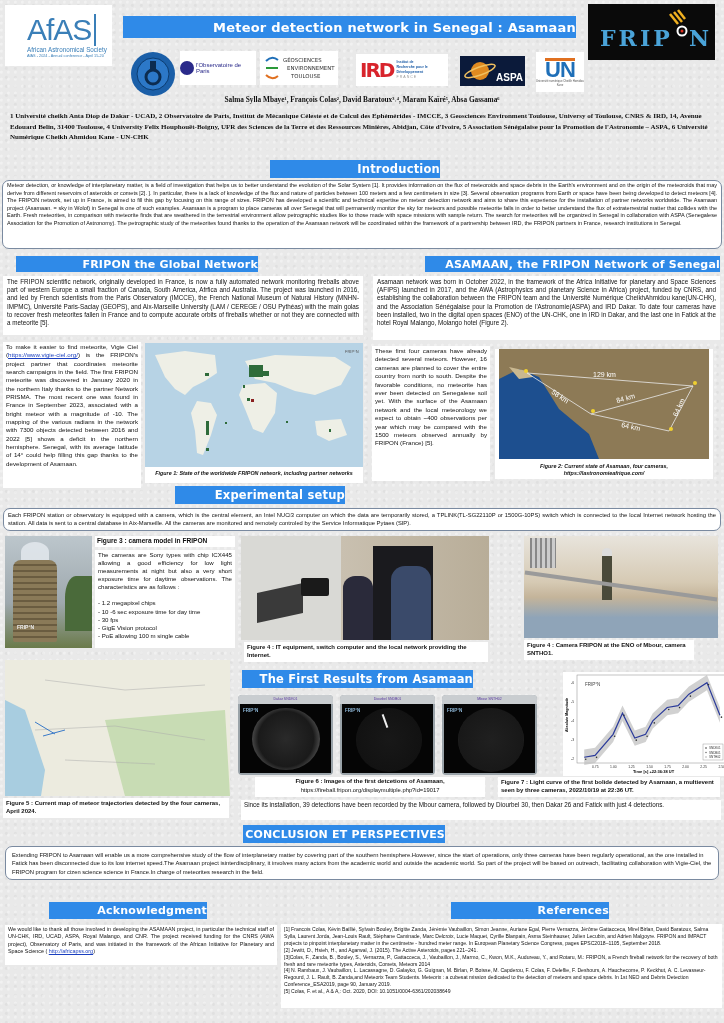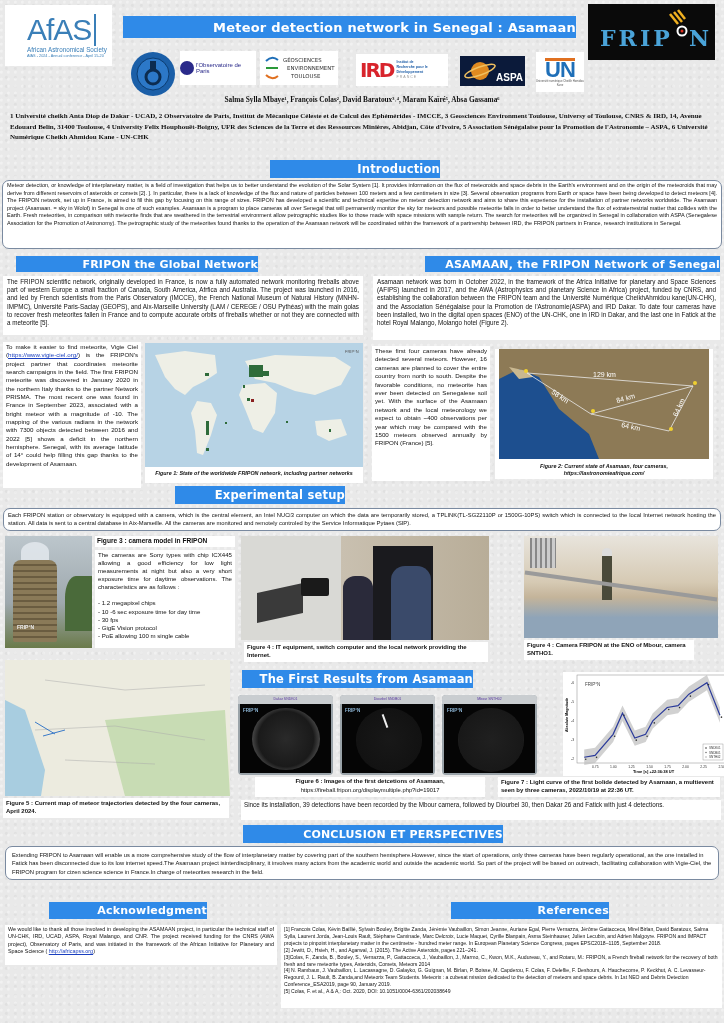--- a/index.html
+++ b/index.html
@@ -329,21 +329,21 @@
         <text x="146" y="81.7" font-size="3" fill="#333">SNDB01</text>
         <circle cx="143" cy="85" r="0.8" fill="#aaa"></circle>
         <text x="146" y="86.2" font-size="3" fill="#333">SNTH02</text>
       </g>
   </svg>
 </div>
 <div class="abs white cap" style="left:498px;top:777px;width:222px;height:20px;padding:1px 3px;">Figure 7 : Light curve of the first bolide detected by Asamaan, a multievent seen by three cameras, 2022/10/19 at 22:36 UT.</div>
 
 <div class="abs white txt" style="left:241px;top:800px;width:480px;height:20px;padding:1px 3px;font-size:6.3px;">Since its installation, 39 detections have been recorded by the Mbour camera, followed by Diourbel 30, then Dakar 26 and Fatick with just 4 detections.</div>
 
-<div class="banner" style="left:243px;top:825px;width:260px;height:18px;font-size:11px;">
+<div class="banner" style="left:243px;top:825px;width:202px;height:18px;font-size:11px;">
   <span>CONCLUSION ET PERSPECTIVES</span>
 </div>
 <div class="boxed txt" style="left:5px;top:846px;width:714px;height:34px;padding:4px 6px;font-size:5.8px;line-height:8.4px;text-align:left;">Extending FRIPON to Asamaan will enable us a more comprehensive study of the flow of interplanetary matter by covering part of the southern hemisphere.However, since the start of operations, only three cameras have been regularly operational, as the one installed in Fatick has been disconnected due to its low internet speed.The Asamaan project isinterdisciplinary, it involves many actors from the academic world and outside the academic world. So part of the project will be based on outreach, facilitating collaboration with Vigie-Ciel, the FRIPON program for cizen science science in France.In charge of meteorites research in the field.</div>
 
 <div class="banner" style="left:49px;top:902px;width:158px;height:17px;font-size:11px;">
   <span>Acknowledgment</span>
 </div>
 <div class="abs white txt" style="left:5px;top:925px;width:272px;height:40px;padding:1px 3px;font-size:5.4px;line-height:7.3px;">
   <span>We would like to thank all those involved in developing the ASAMAAN project, in particular the technical staff of UN-CHK, IRD, UCAD, ASPA, Royal Malango, and CNR. The project received funding for the CNRS (AWA project), Observatory of Paris, and was initiated in the framework of the African Initiative for Planetary and Space Science ( </span><a class="lnk">http://africapss.org</a><span>)</span>
 </div>

